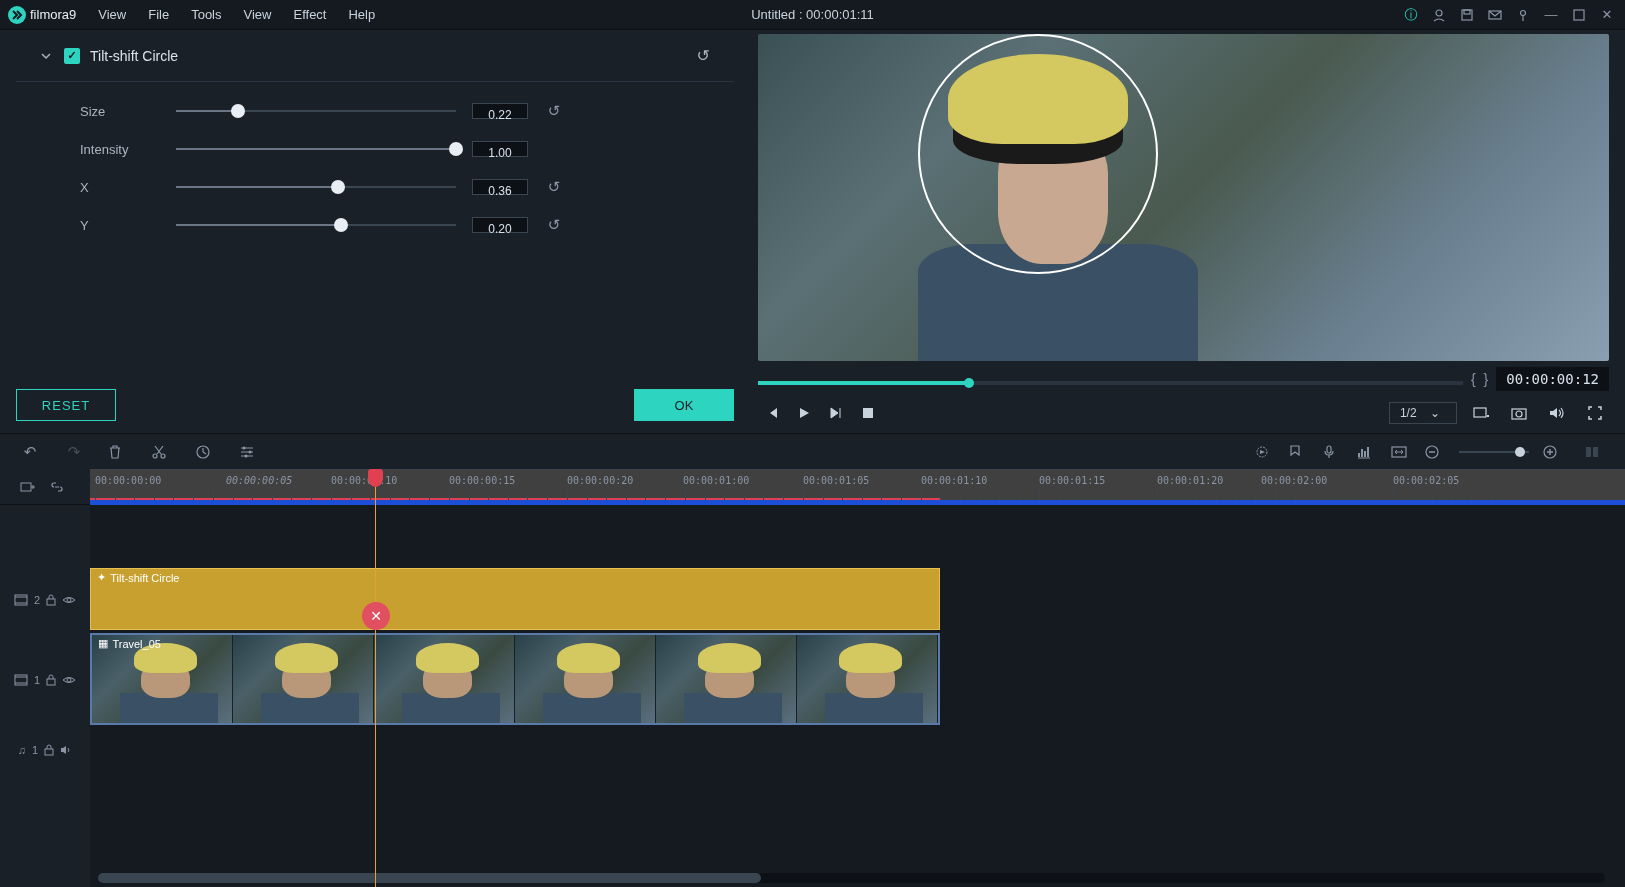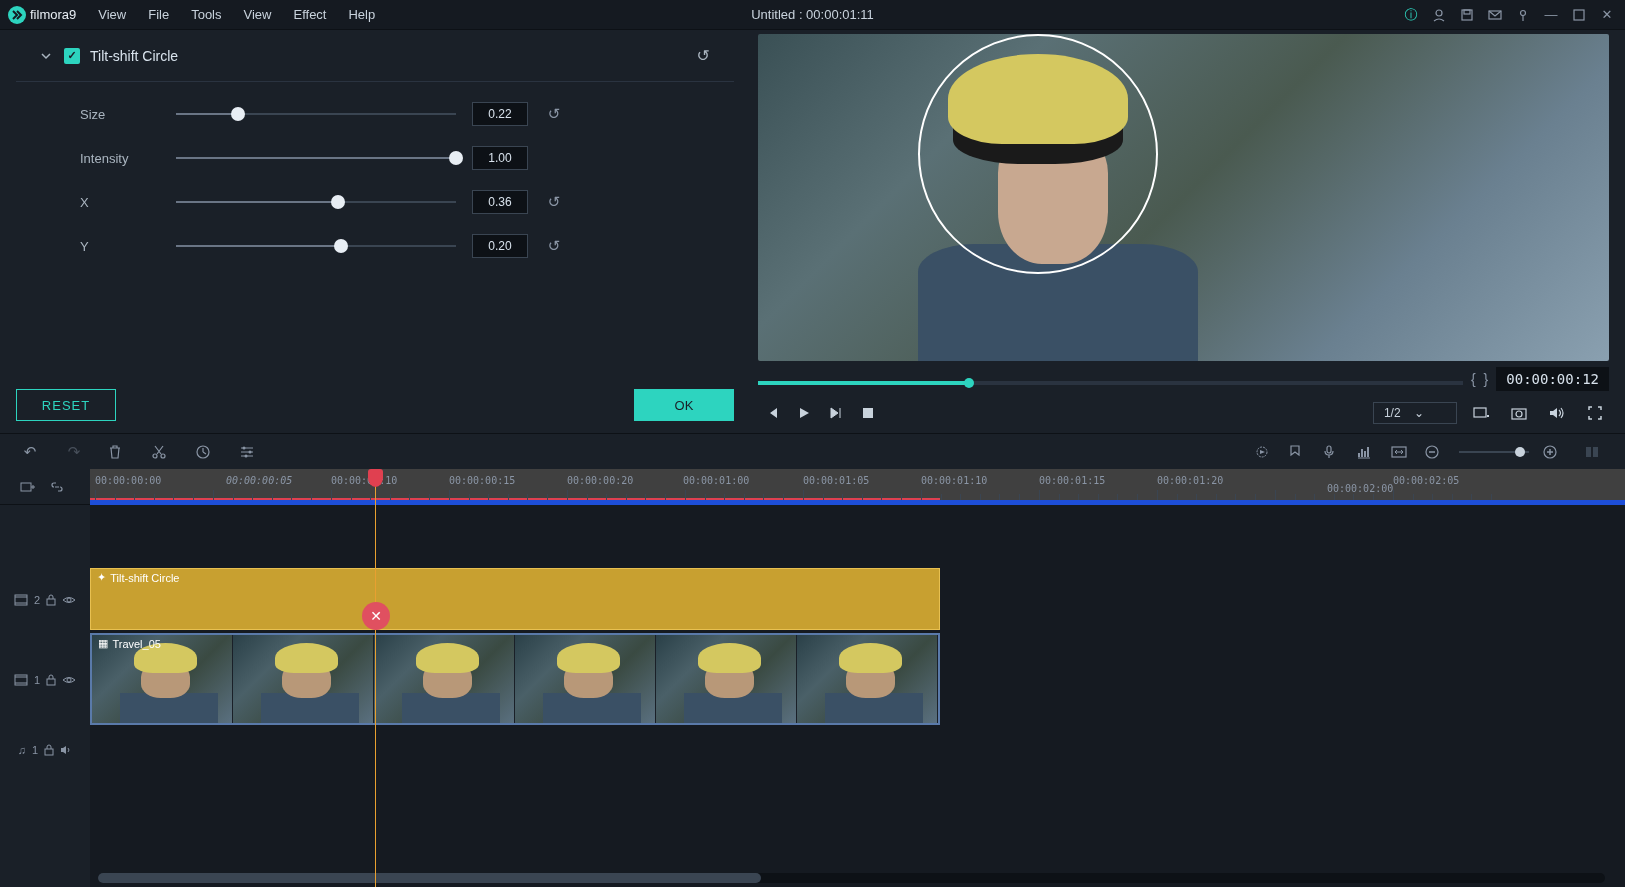--- a/index.html
+++ b/index.html
@@ -23,21 +23,21 @@
 .checkbox{width:16px;height:16px;background:#2dd4bf;margin-right:10px;display:flex;align-items:center;justify-content:center;cursor:pointer;border-radius:2px}
 .check{color:#1a2028;font-size:11px;font-weight:bold}
 .effect-name{color:#d8e2ec;font-size:14px}
 .reset-single{margin-left:auto;cursor:pointer;font-size:16px}
 .sliders{padding:20px 40px 20px 80px}
 .slider-row{display:flex;align-items:center;margin-bottom:20px;gap:16px}
 .slider-label{width:80px;color:#aab5c0;font-size:13px}
 .slider-track{flex:1;height:2px;background:#3a4552;position:relative;cursor:pointer;max-width:280px}
 .slider-fill{position:absolute;height:2px;background:#6a7585;left:0}
 .slider-thumb{position:absolute;width:14px;height:14px;background:#e8eef4;border-radius:50%;top:-6px;transform:translateX(-50%);cursor:grab}
-.slider-value{width:56px;height:24px;background:#0d1116;border:1px solid #3a4552;color:#d8e2ec;text-align:center;font-size:12px;line-height:22px}
+.slider-value{width:56px;height:16px;background:#0d1116;border:1px solid #3a4552;color:#d8e2ec;text-align:center;font-size:12px;line-height:22px}
 .slider-reset{color:#8a95a5;cursor:pointer;font-size:15px;width:20px;text-align:center}
 .panel-footer{margin-top:auto;display:flex;padding:12px 16px;gap:12px}
 .btn-reset{width:100px;height:32px;border:1px solid #2dd4bf;color:#2dd4bf;background:transparent;cursor:pointer;font-size:13px;letter-spacing:1px}
 .btn-ok{width:100px;height:32px;background:#2dd4bf;color:#1a2028;border:none;cursor:pointer;margin-left:auto;font-size:13px;font-weight:500}
 .preview-panel{flex:1;background:#1a2028;display:flex;flex-direction:column;padding:4px 16px 8px 8px}
 .preview-video{flex:1;background:linear-gradient(135deg,#3a5055 0%,#5a7075 25%,#4a5a50 50%,#6a8090 75%,#8aa0b0 100%);position:relative;overflow:hidden;border-radius:2px}
 .preview-circle{position:absolute;width:240px;height:240px;border:2px solid #fff;border-radius:50%;left:160px;top:0px}
 .helmet{position:absolute;left:190px;top:20px;width:180px;height:90px;background:#d4c860;border-radius:50% 50% 30% 30%}
 .helmet-black{position:absolute;left:195px;top:70px;width:170px;height:60px;background:#1a1a1a;border-radius:40%}
 .face{position:absolute;left:240px;top:100px;width:110px;height:130px;background:#c8a890;border-radius:30% 30% 40% 40%}
@@ -45,21 +45,21 @@
 .preview-scrubber{height:4px;background:#2a3340;margin-top:8px;position:relative;cursor:pointer}
 .scrubber-fill{position:absolute;height:4px;background:#2dd4bf;width:30%}
 .scrubber-thumb{position:absolute;width:10px;height:10px;background:#2dd4bf;border-radius:50%;top:-3px;left:30%;transform:translateX(-50%)}
 .scrubber-row{display:flex;align-items:center;gap:8px;margin-top:6px}
 .scrubber-main{flex:1}
 .bracket{color:#8a95a5;cursor:pointer;font-size:14px}
 .timecode-box{background:#0d1116;color:#d8e2ec;padding:4px 10px;font-size:14px;font-family:monospace}
 .preview-controls{display:flex;align-items:center;margin-top:10px;gap:4px}
 .pc-btn{width:28px;height:24px;display:flex;align-items:center;justify-content:center;cursor:pointer;color:#c8d2dc}
 .pc-right{margin-left:auto;display:flex;align-items:center;gap:10px}
-.scale-select{background:#1a2028;border:1px solid #3a4552;color:#c8d2dc;padding:3px 32px 3px 10px;font-size:12px;cursor:pointer;position:relative}
+.scale-select{background:#1a2028;border:1px solid #3a4552;color:#c8d2dc;padding:3px 16px 3px 10px;font-size:12px;cursor:pointer;position:relative}
 .timeline-toolbar{height:36px;background:#1a2028;display:flex;align-items:center;padding:0 20px;gap:24px;border-top:1px solid #0d1116}
 .tt-icon{color:#8a95a5;cursor:pointer;width:20px;text-align:center;font-size:15px}
 .tt-right{margin-left:auto;display:flex;align-items:center;gap:14px}
 .zoom-slider{width:70px;height:2px;background:#3a4552;position:relative}
 .zoom-thumb{position:absolute;width:10px;height:10px;background:#c8d2dc;border-radius:50%;top:-4px;right:4px}
 .timeline{background:#151a21;display:flex;height:418px}
 .track-headers{width:90px;background:#1a2028;display:flex;flex-direction:column}
 .th-tools{height:36px;display:flex;align-items:center;justify-content:center;gap:10px;border-bottom:1px solid #0d1116}
 .th-spacer{height:62px}
 .th-row{height:65px;display:flex;align-items:center;justify-content:center;gap:6px;font-size:11px;color:#8a95a5}
@@ -504,21 +504,21 @@
         <div class="ruler-tick" style="left: 1007.8px;"></div>
         <div class="ruler-tick" style="left: 1027.4px;"></div>
         <div class="ruler-tick" style="left: 1047px;"></div>
         <div class="ruler-mark" style="left: 1067px;">00:00:01:20</div>
         <div class="ruler-tick major" style="left: 1067px;"></div>
         <div class="ruler-tick" style="left: 1086.6px;"></div>
         <div class="ruler-tick" style="left: 1106.2px;"></div>
         <div class="ruler-tick" style="left: 1125.8px;"></div>
         <div class="ruler-tick" style="left: 1145.4px;"></div>
         <div class="ruler-tick" style="left: 1165px;"></div>
-        <div class="ruler-mark" style="left: 1237px; margin-top: 8px;">00:00:02:00</div>
+        <div class="ruler-mark" style="left: 1171px;">00:00:02:00</div>
         <div class="ruler-tick major" style="left: 1185px;"></div>
         <div class="ruler-tick" style="left: 1204.6px;"></div>
         <div class="ruler-tick" style="left: 1224.2px;"></div>
         <div class="ruler-tick" style="left: 1243.8px;"></div>
         <div class="ruler-tick" style="left: 1263.4px;"></div>
         <div class="ruler-tick" style="left: 1283px;"></div>
         <div class="ruler-mark" style="left: 1303px;">00:00:02:05</div>
         <div class="ruler-tick major" style="left: 1303px;"></div>
         <div class="ruler-tick" style="left: 1322.6px;"></div>
         <div class="ruler-tick" style="left: 1342.2px;"></div>

